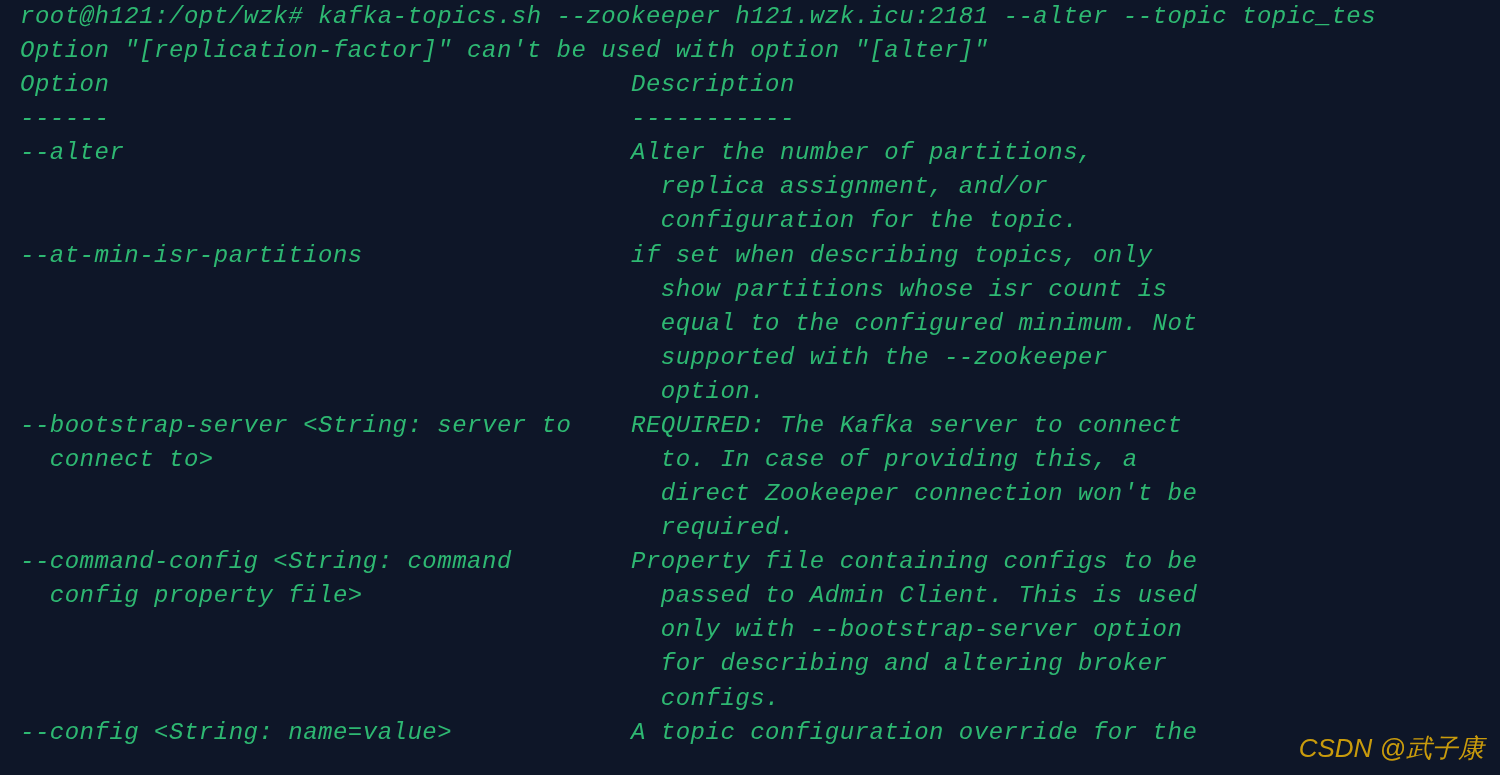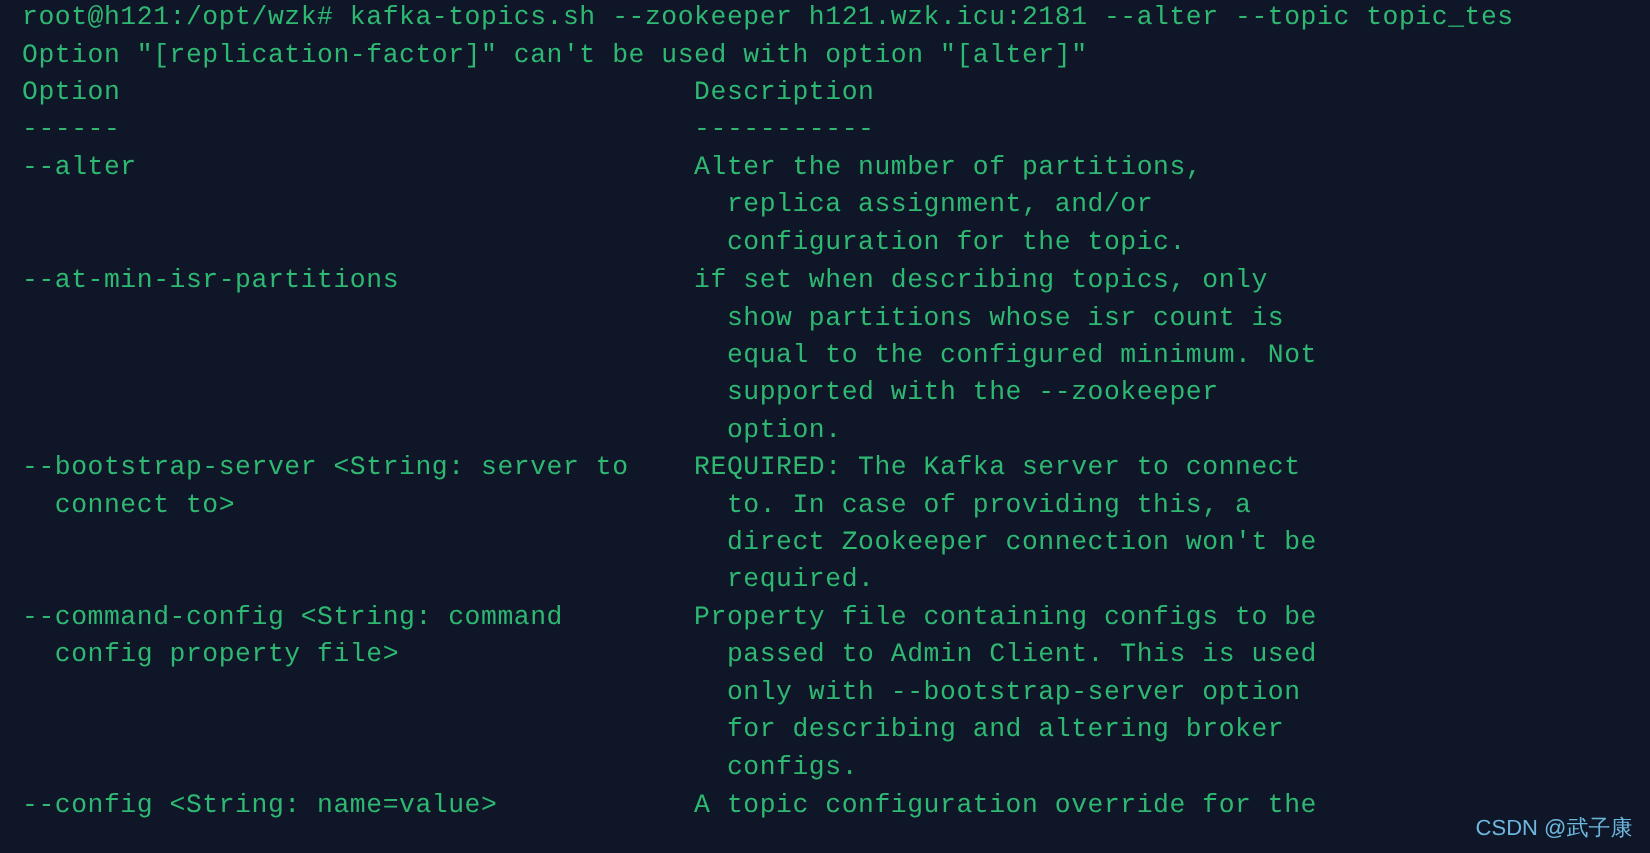--- a/index.html
+++ b/index.html
@@ -1,18 +1,19 @@
 <!DOCTYPE html>
 <html><head>
   <meta charset="utf-8">
   <style>
     * {
       margin: 0;
       padding: 0;
       box-sizing: border-box;
+      font-style: italic;
     }
     body {
       background-color: #0e1628;
       color: #2eb872;
       font-family: 'Menlo', 'Consolas', 'Courier New', monospace;
       font-size: 24px;
       line-height: 1.42;
       padding: 0;
       width: 1500px;
       height: 775px;
@@ -25,22 +26,22 @@
       padding-left: 20px;
       padding-top: 0;
     }
     .line {
       display: block;
     }
     .watermark {
       position: absolute;
       bottom: 8px;
       right: 16px;
-      color: #7dd3fc;
-      font-size: 20px;
+      color: #eab308;
+      font-size: 26px;
       font-family: 'Microsoft YaHei', 'PingFang SC', sans-serif;
       letter-spacing: 0px;
       opacity: 0.85;
     }
   </style>
 </head>
 <body>
 
 <div class="terminal" id="terminal-container"><span class="line">root@h121:/opt/wzk# kafka-topics.sh --zookeeper h121.wzk.icu:2181 --alter --topic topic_tes</span><span class="line">Option "[replication-factor]" can't be used with option "[alter]"</span><span class="line">Option                                   Description</span><span class="line">------                                   -----------</span><span class="line">--alter                                  Alter the number of partitions,</span><span class="line">                                           replica assignment, and/or</span><span class="line">                                           configuration for the topic.</span><span class="line">--at-min-isr-partitions                  if set when describing topics, only</span><span class="line">                                           show partitions whose isr count is</span><span class="line">                                           equal to the configured minimum. Not</span><span class="line">                                           supported with the --zookeeper</span><span class="line">                                           option.</span><span class="line">--bootstrap-server &lt;String: server to    REQUIRED: The Kafka server to connect</span><span class="line">  connect to&gt;                              to. In case of providing this, a</span><span class="line">                                           direct Zookeeper connection won't be</span><span class="line">                                           required.</span><span class="line">--command-config &lt;String: command        Property file containing configs to be</span><span class="line">  config property file&gt;                    passed to Admin Client. This is used</span><span class="line">                                           only with --bootstrap-server option</span><span class="line">                                           for describing and altering broker</span><span class="line">                                           configs.</span><span class="line">--config &lt;String: name=value&gt;            A topic configuration override for the</span></div>
 

